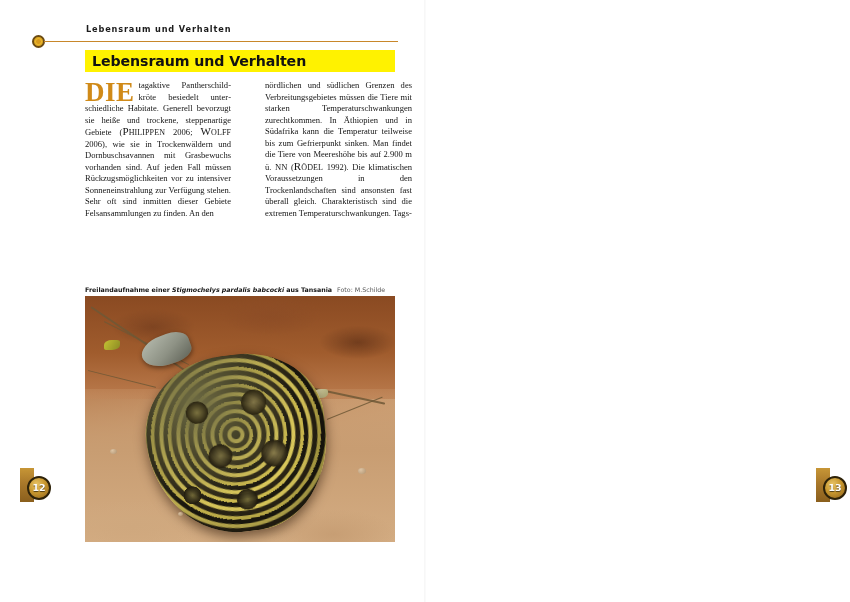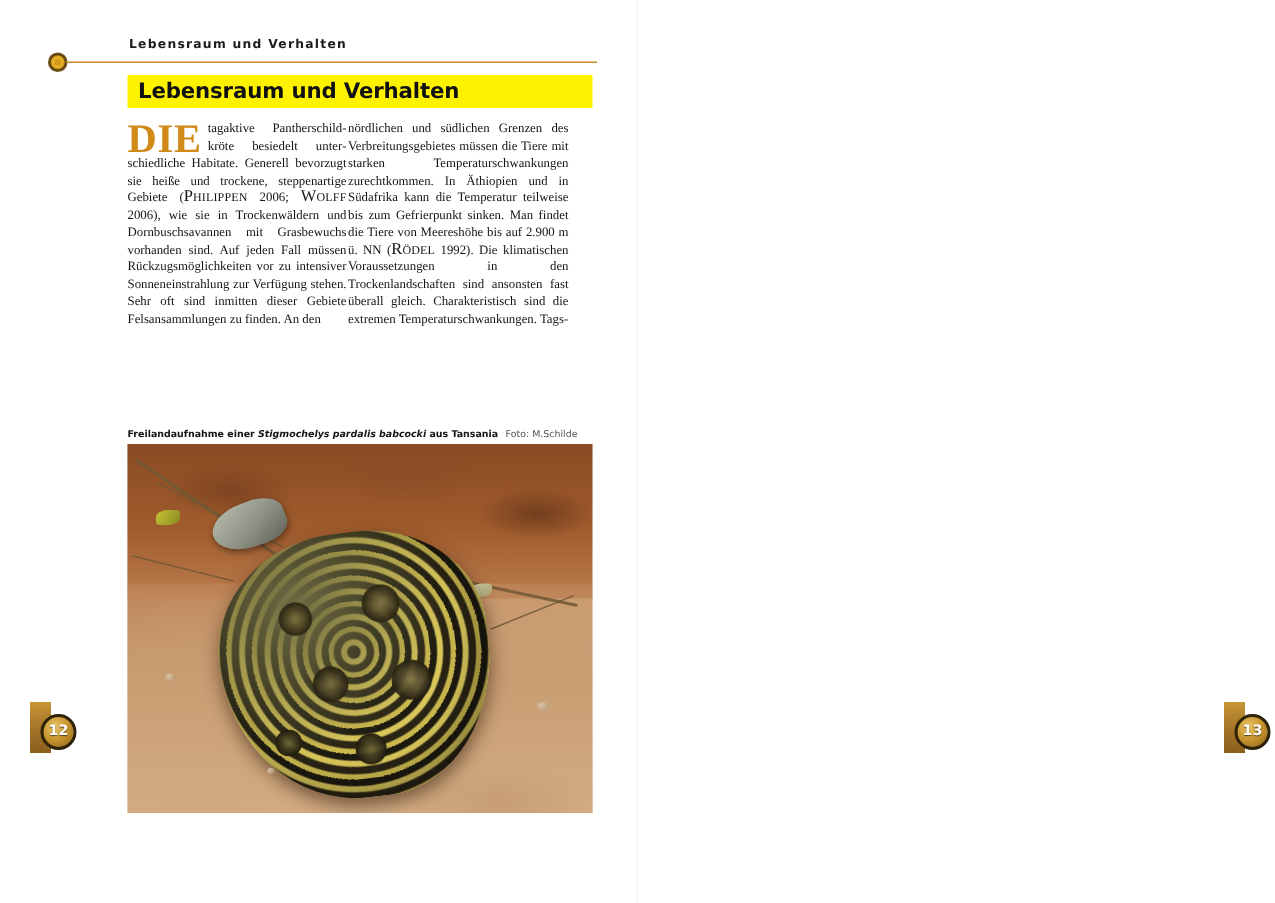--- a/index.html
+++ b/index.html
@@ -80,21 +80,21 @@
     line-height: 11.5px;
     text-align: justify;
     text-justify: inter-word;
     color: #141414;
     hyphens: manual;
   }
   .col p { margin: 0; text-indent: 0; }
 
   
   .col.lp1 { left: 85px;  top: 80px; width: 146px; }
-  .col.lp2 { left: 232px; top: 80px; width: 147px; }
+  .col.lp2 { left: 265px; top: 80px; width: 147px; }
 
   
   .dropcap {
     float: left;
     font-family: "Liberation Serif", serif;
     font-weight: bold;
     font-size: 27px;
     line-height: 22px;
     color: #d08a18;
     margin: 1px 4px 0 0;

